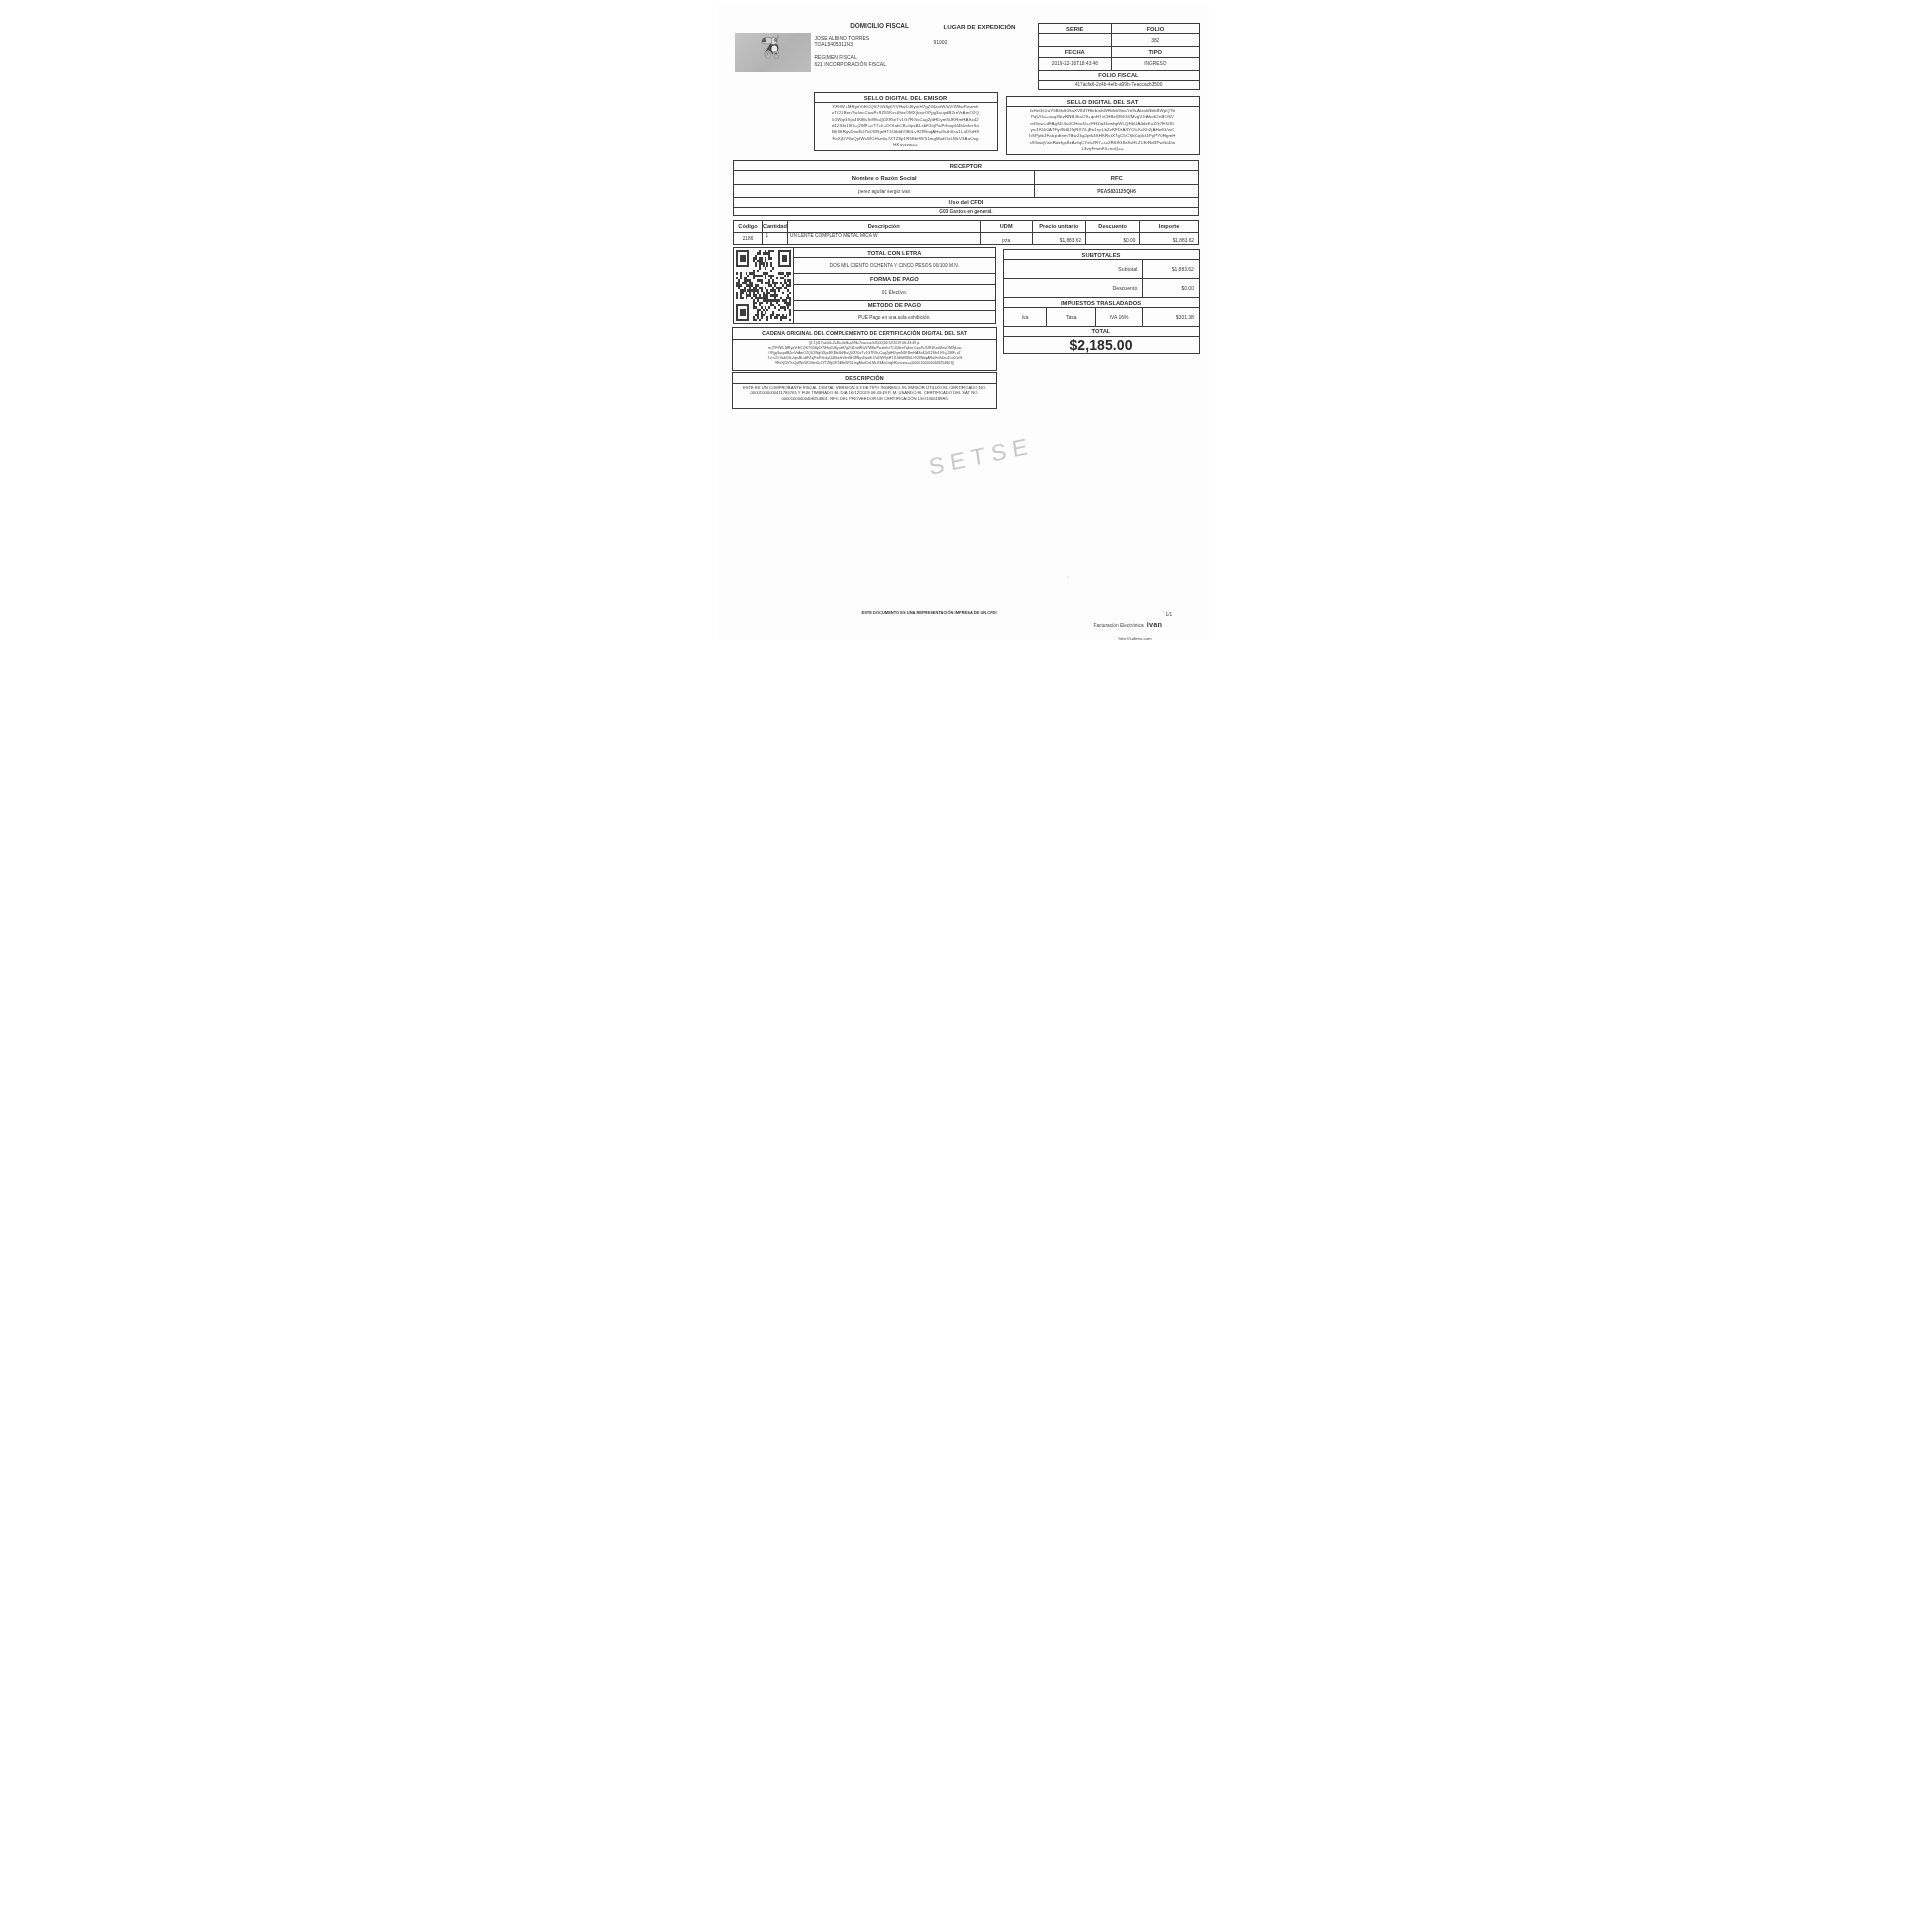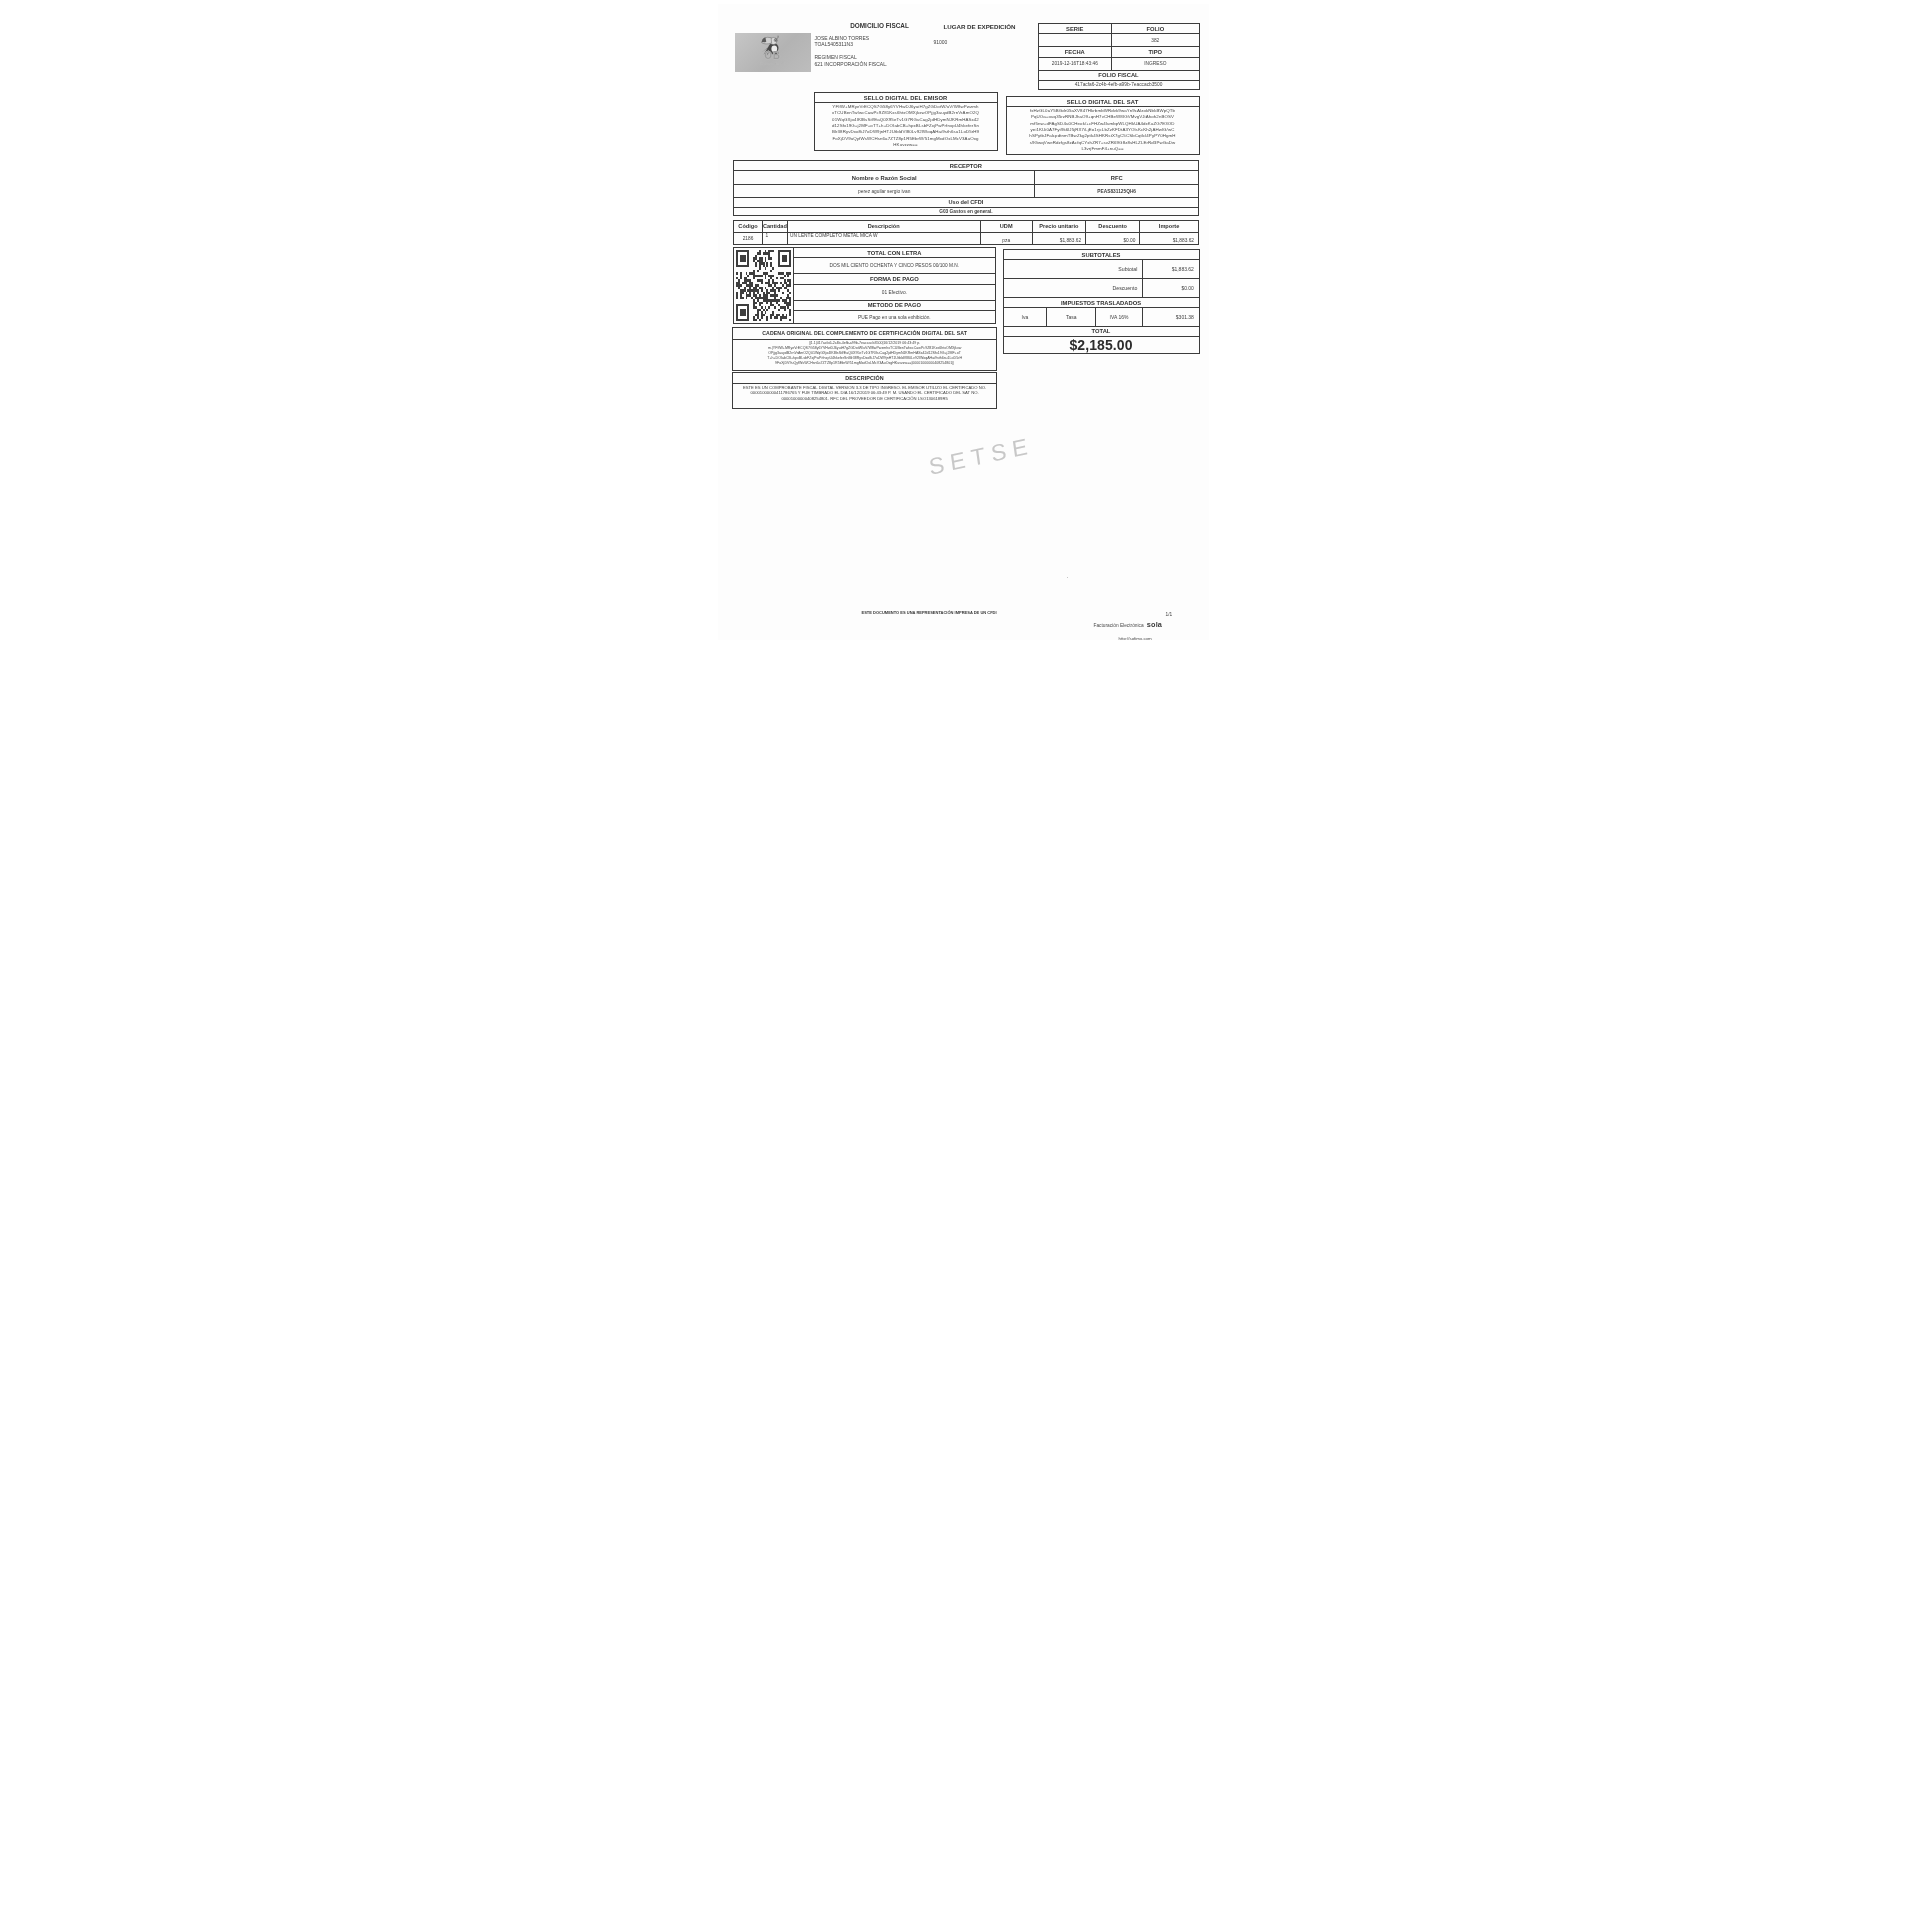--- a/index.html
+++ b/index.html
@@ -580,18 +580,18 @@
   </div>
 
   <div class="abs" id="signature">SETSE</div>
 
   <div class="abs" id="artifact-dot"></div>
 
   <div class="abs" id="footer-disclaimer">ESTE DOCUMENTO ES UNA REPRESENTACIÓN IMPRESA DE UN CFDI</div>
   <div class="abs val" id="page-number">1/1</div>
   <div class="abs" id="brand">
     <span id="brand-label">Facturación Electrónica</span>
-    <span id="brand-logo">sola</span>
+    <span id="brand-logo">ivan</span>
   </div>
   <div class="abs" id="footer-url">http://sofimx.com</div>
 
 </div>
 
 
 </body></html>

